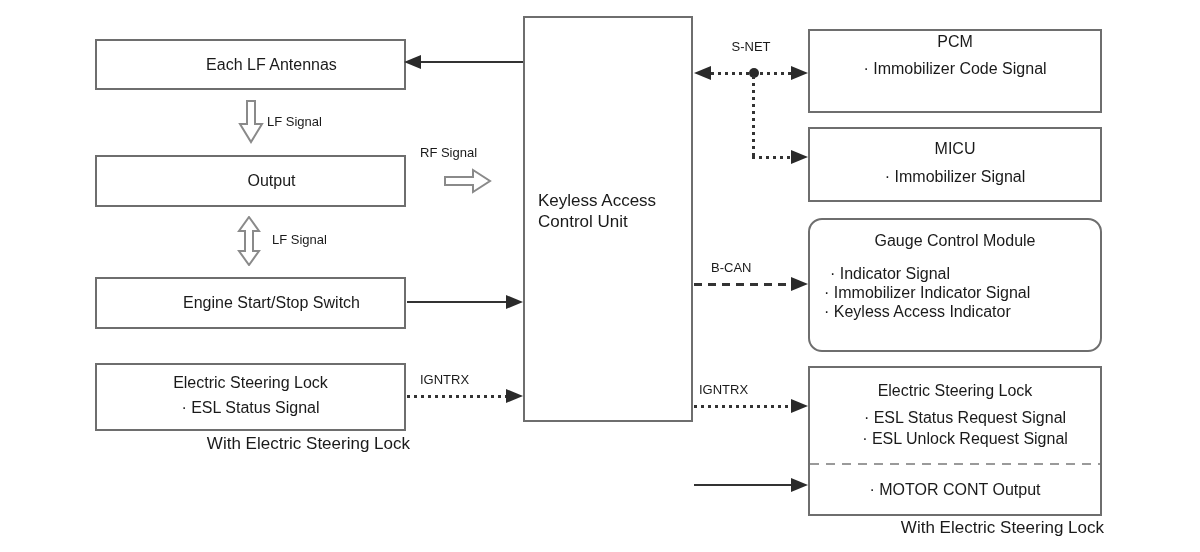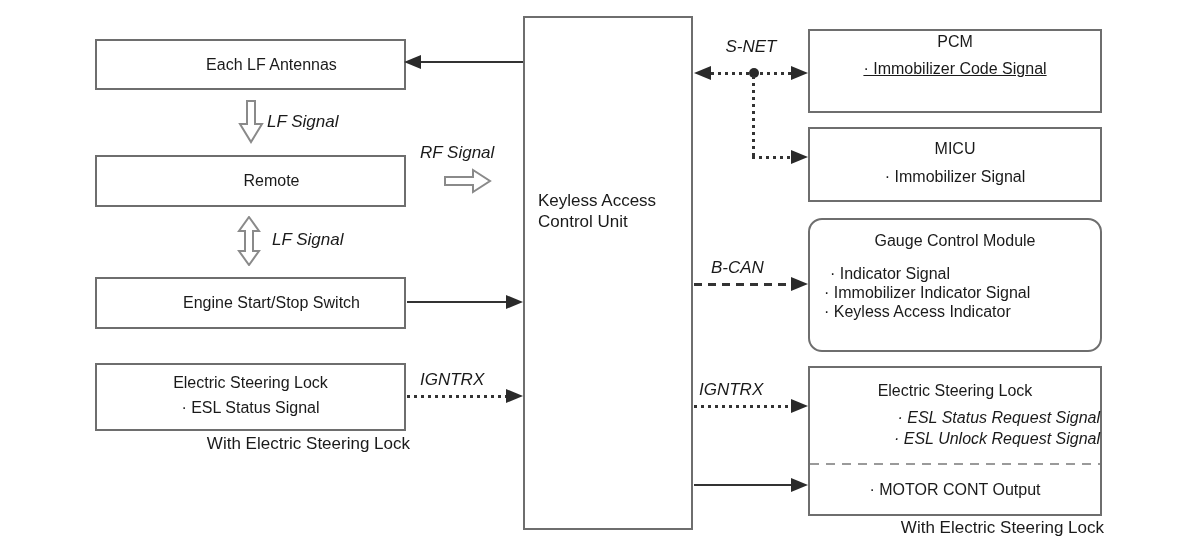--- a/index.html
+++ b/index.html
@@ -3,52 +3,52 @@
 <meta charset="utf-8">
 <style>
   html,body{margin:0;padding:0;background:#fff;}
   #canvas{
     position:relative;width:1200px;height:552px;background:#ffffff;overflow:hidden;
     font-family:"Liberation Sans",sans-serif;color:#1a1a1a;
   }
   .box{position:absolute;border:2px solid #6e6e6e;background:#fff;box-sizing:border-box;font-size:16px;}
   .flexc{display:flex;align-items:center;justify-content:center;padding-left:42px;}
   .col{display:flex;flex-direction:column;align-items:center;}
-  .lbl{position:absolute;font-size:17px;line-height:20px;white-space:nowrap;font-style:italic;}
+  .lbl{position:absolute;font-size:13px;line-height:20px;white-space:nowrap;}
   .caption{position:absolute;font-size:17px;line-height:20px;}
   .solid{position:absolute;height:2px;background:#333333;}
   .dotted{position:absolute;height:3px;background:repeating-linear-gradient(to right,#333333 0 3px,transparent 3px 7px);}
   .dashed{position:absolute;height:3px;background:repeating-linear-gradient(to right,#333333 0 8px,transparent 8px 14px);}
   .vdotted{position:absolute;width:3px;background:repeating-linear-gradient(to bottom,#333333 0 3px,transparent 3px 7px);}
   .arr{position:absolute;width:0;height:0;border-top:7px solid transparent;border-bottom:7px solid transparent;}
   .arr.r{border-left:17px solid #2a2a2a;}
   .arr.l{border-right:17px solid #2a2a2a;}
   .junction{position:absolute;width:10px;height:10px;border-radius:50%;background:#2a2a2a;}
   .hollow{position:absolute;}
   
   #box-antennas{left:95px;top:39px;width:311px;height:51px;}
   #box-remote{left:95px;top:155px;width:311px;height:52px;}
   #box-engine{left:95px;top:277px;width:311px;height:52px;text-align:right;}
   #box-esl-left{left:95px;top:363px;width:311px;height:68px;padding-top:8px;line-height:20px;}
   #box-esl-left .b2{margin-top:5px;}
   #caption-left{left:95px;top:434px;width:315px;text-align:right;}
-  #box-center{left:523px;top:16px;width:170px;height:514px;}
+  #box-center{left:523px;top:16px;width:170px;height:406px;}
   #center-text{position:absolute;left:13px;top:172px;font-size:17px;line-height:21px;}
   #box-pcm{left:808px;top:29px;width:294px;height:84px;padding-top:0;line-height:21px;}
-  #box-pcm .b2{margin-top:6px;text-decoration:underline;}
+  #box-pcm .b2{margin-top:6px;}
   #box-micu{left:808px;top:127px;width:294px;height:75px;padding-top:9px;line-height:21px;}
   #box-micu .b2{margin-top:7px;}
   #box-gauge{left:808px;top:218px;width:294px;height:134px;border-radius:14px;}
   #box-gauge .title{text-align:center;padding-top:11px;line-height:20px;}
   #box-gauge .g-line{padding-left:14px;line-height:19px;text-align:left;}
   #box-gauge .g-first{margin-top:13px;padding-left:20px;}
   #box-gauge .g-wrap{padding-left:3px;line-height:19px;text-align:left;}
   #box-esl-right{left:808px;top:366px;width:294px;height:150px;}
   #box-esl-right .title{text-align:center;padding-top:13px;line-height:20px;}
-  #box-esl-right .r-line{padding-left:20px;line-height:21px;text-align:right;font-style:italic;}
+  #box-esl-right .r-line{padding-left:20px;line-height:21px;text-align:center;}
   #box-esl-right .r-first{margin-top:6px;}
   #esl-divider{position:absolute;left:0;right:0;top:95px;height:2px;
     background:repeating-linear-gradient(to right,#9a9a9a 0 9px,transparent 9px 16px);}
   #motor-line-text{position:absolute;top:111px;width:100%;text-align:center;line-height:21px;}
   #caption-right{left:806px;top:518px;width:298px;text-align:right;}
   
   #lbl-lf-down{left:267px;top:112px;}
   #lbl-lf-updown{left:272px;top:230px;}
   #lbl-rf{left:420px;top:143px;}
   #lbl-igntrx-left{left:420px;top:370px;}
@@ -64,21 +64,21 @@
   <div class="box flexc" id="box-antennas">
     <span>Each LF Antennas</span>
   </div>
 
   <svg class="hollow" style="left:238px;top:100px;" width="26" height="44" viewBox="0 0 26 44">
     <path d="M9 1 H17 V24 H24 L13 42 L2 24 H9 Z" fill="#ffffff" stroke="#8a8a8a" stroke-width="2"></path>
   </svg>
   <div class="lbl" id="lbl-lf-down">LF Signal</div>
 
   <div class="box flexc" id="box-remote">
-    <span>Remote</span>
+    <span>Output</span>
   </div>
 
   <svg class="hollow" style="left:237px;top:216px;" width="24" height="50" viewBox="0 0 24 50">
     <path d="M12 1 L22 15 H16 V35 H22 L12 49 L2 35 H8 V15 H2 Z" fill="#ffffff" stroke="#8a8a8a" stroke-width="2"></path>
   </svg>
   <div class="lbl" id="lbl-lf-updown">LF Signal</div>
 
   <div class="box flexc" id="box-engine">
     <span>Engine Start/Stop Switch</span>
   </div>

